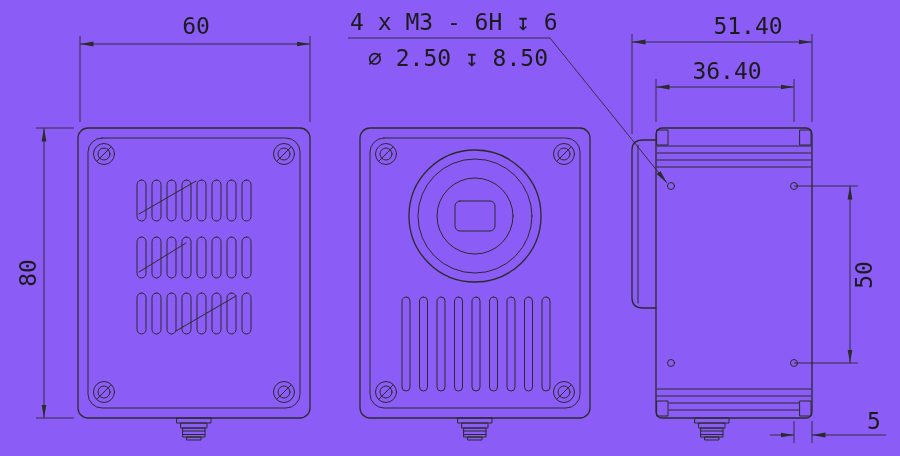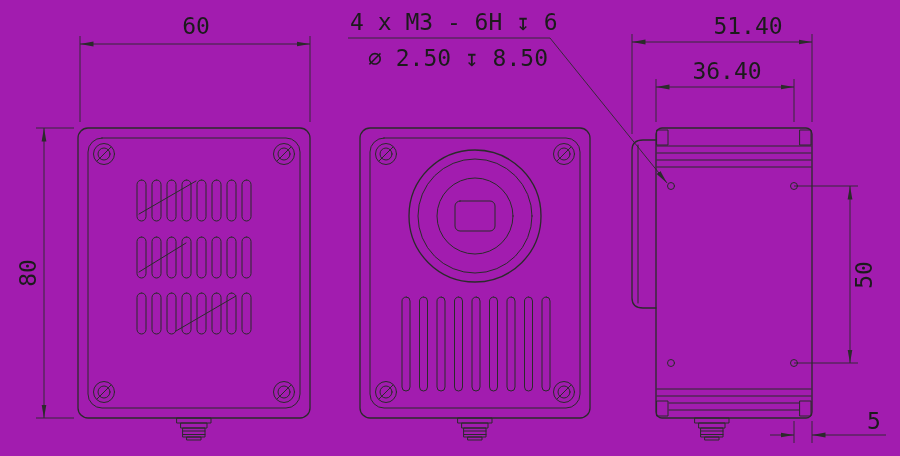--- a/index.html
+++ b/index.html
@@ -1,16 +1,16 @@
 <!DOCTYPE html>
 <html><head>
 <meta charset="utf-8">
 <style>
   html,body{margin:0;padding:0;background:#ffffff;}
-  .stage{width:900px;height:456px;background:#a21caf;position:relative;overflow:hidden;}
+  .stage{width:900px;height:456px;background:#8b5cf6;position:relative;overflow:hidden;}
   svg{display:block;}
   .ln{fill:none;stroke:#2b2b2b;stroke-width:1.3;stroke-linejoin:round;stroke-linecap:round;}
   .tn{fill:none;stroke:#2b2b2b;stroke-width:1;stroke-linejoin:round;stroke-linecap:round;}
   .dm{fill:none;stroke:#2b2b2b;stroke-width:0.9;stroke-linecap:butt;}
   .txt{font-family:"DejaVu Sans Mono","DejaVu Sans",monospace;font-size:23px;fill:#1b1b1b;}
 </style>
 </head>
 <body>
 
 <div class="stage">

